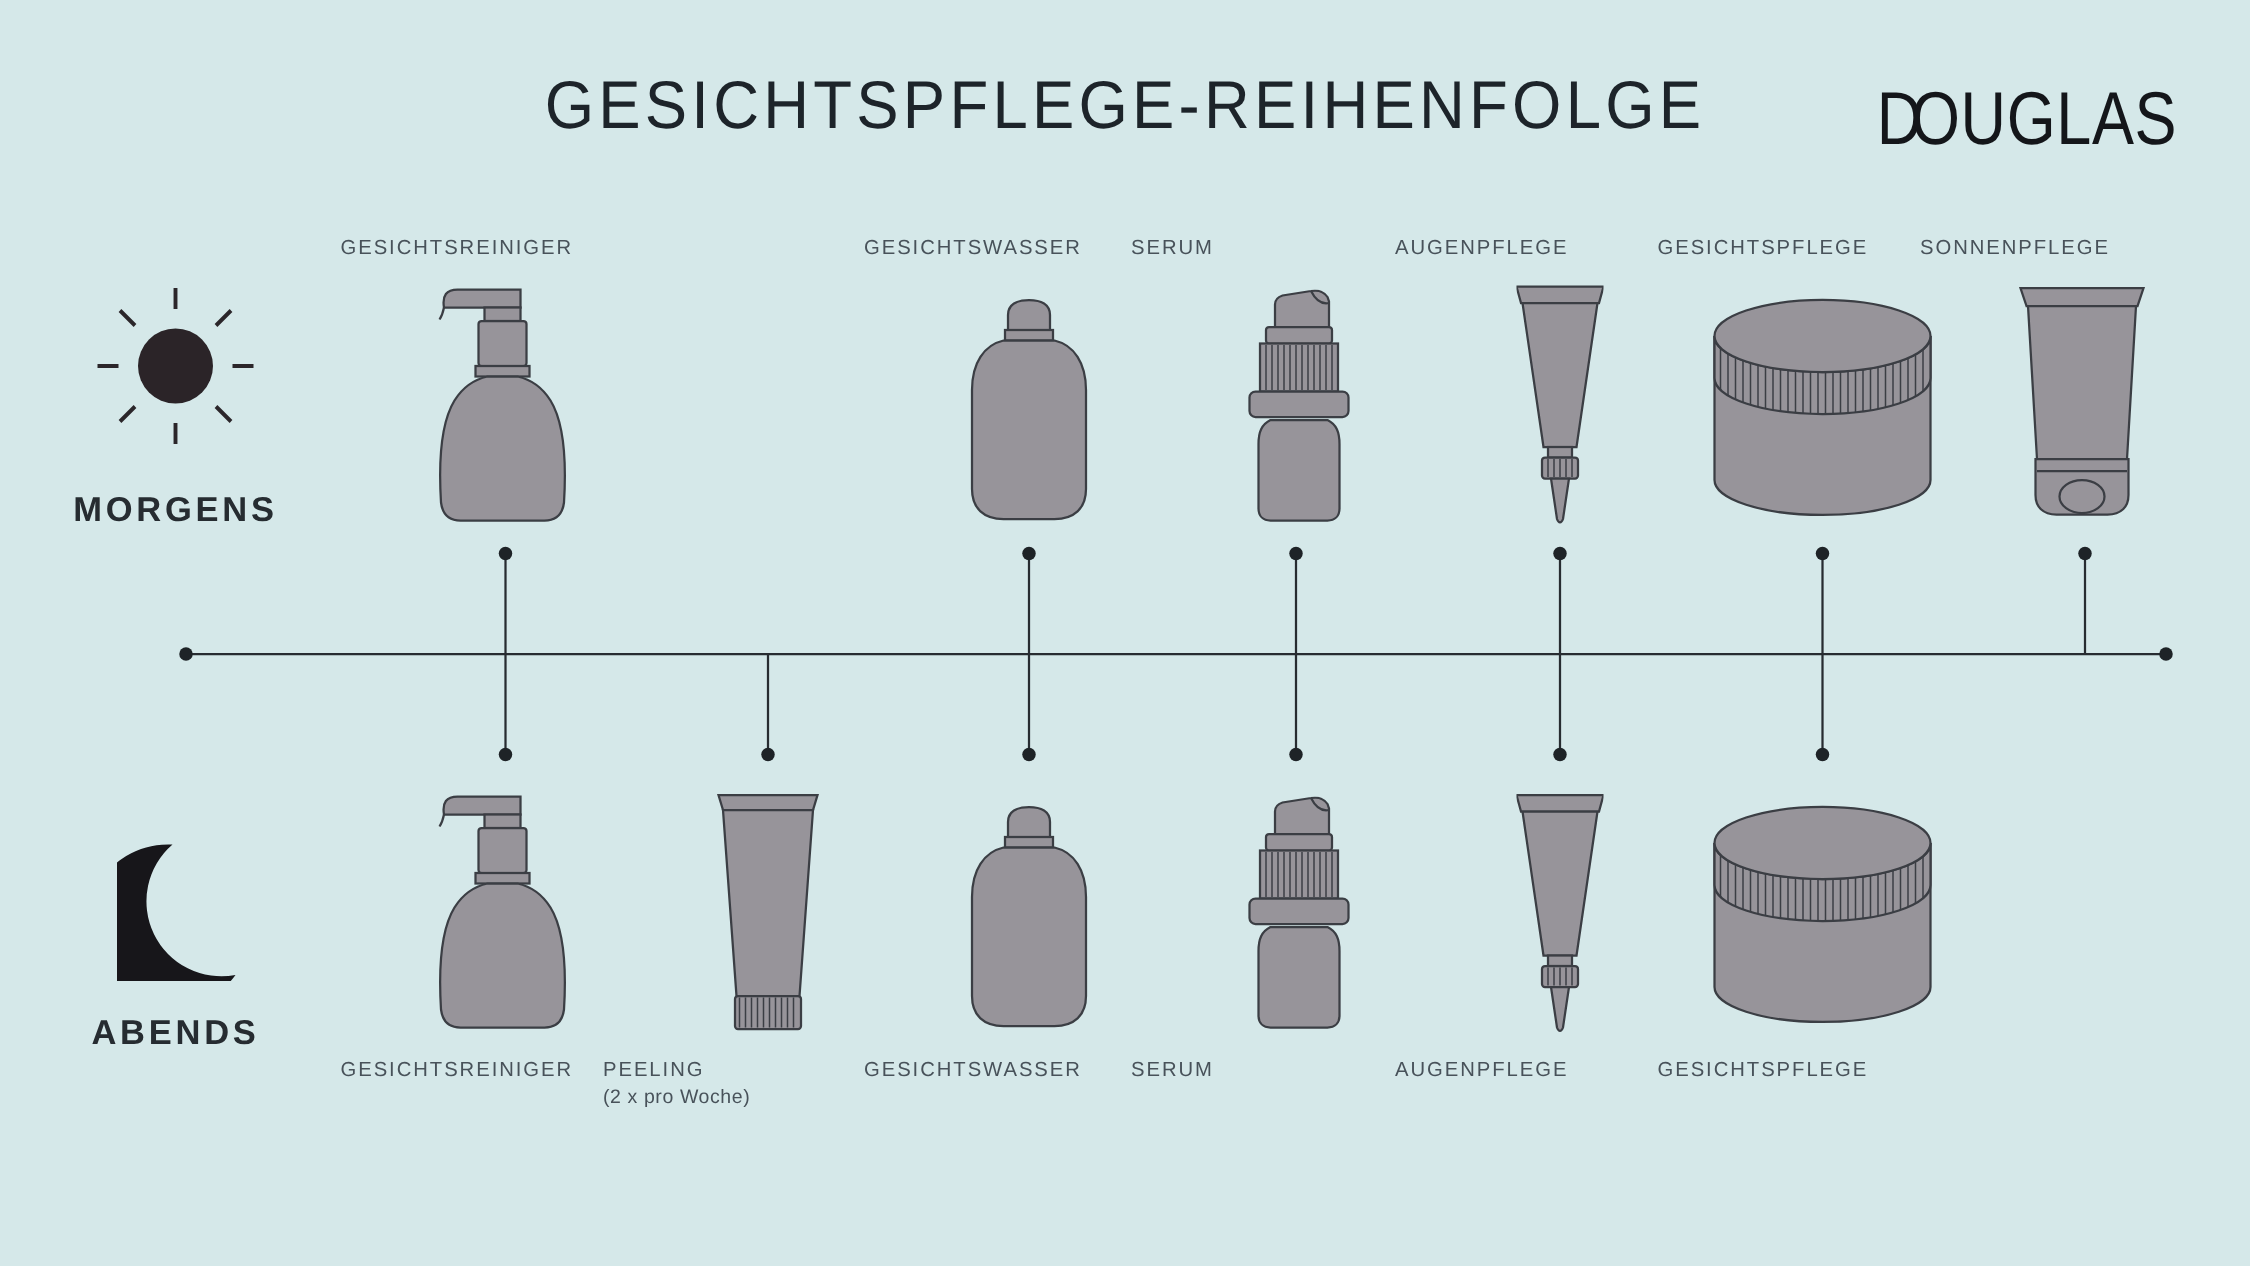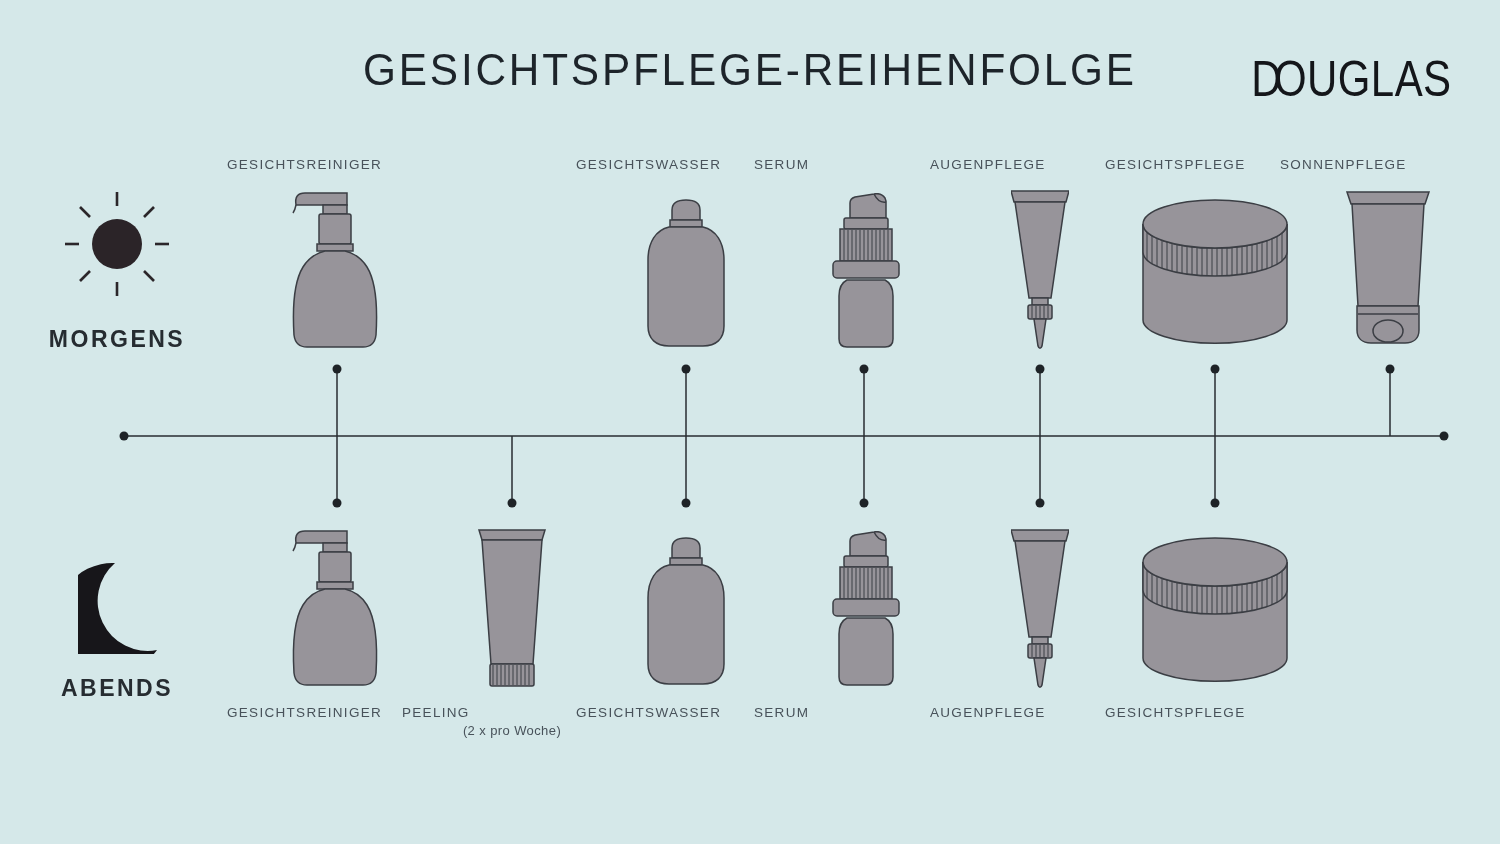--- a/index.html
+++ b/index.html
@@ -44,21 +44,21 @@
   .period-morgens{top:326px;}
   .period-abends{top:675px;text-align:center;}
   .plabel{
     position:absolute;width:220px;
     font-size:13.5px;letter-spacing:1.3px;color:var(--label-color);
     white-space:nowrap;
   }
   .row-top{top:157px;}
   .row-bottom{top:705px;}
   .psublabel{
-    position:absolute;width:220px;text-align:center;
+    position:absolute;width:220px;
     font-size:13px;letter-spacing:0.4px;color:var(--label-color);
     top:723px;
   }
   svg.art{position:absolute;fill:var(--product-fill);stroke:var(--product-stroke);stroke-width:1.5px;}
   svg.icon{position:absolute;}
   svg.timeline{position:absolute;left:0;top:0;pointer-events:none;}
   .defs{position:absolute;width:0;height:0;overflow:hidden;}
 </style>
 </head>
 <body>

